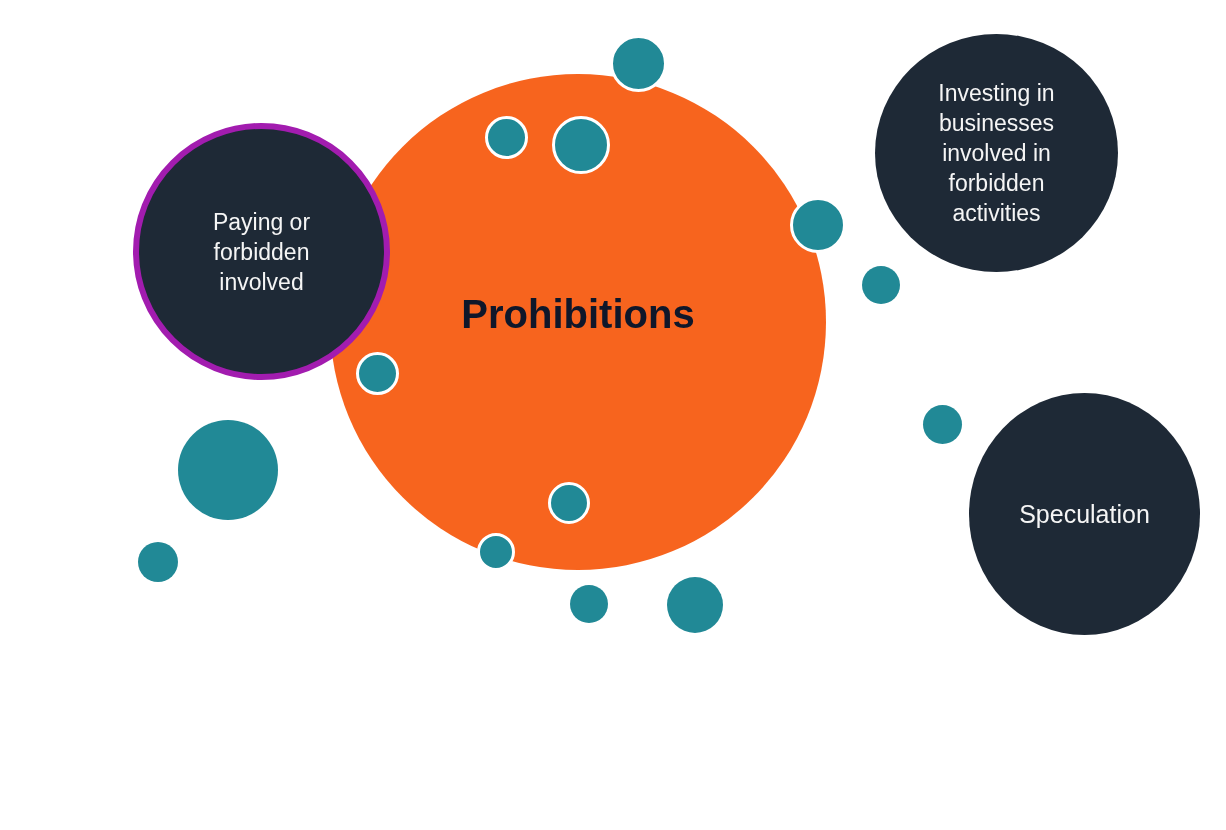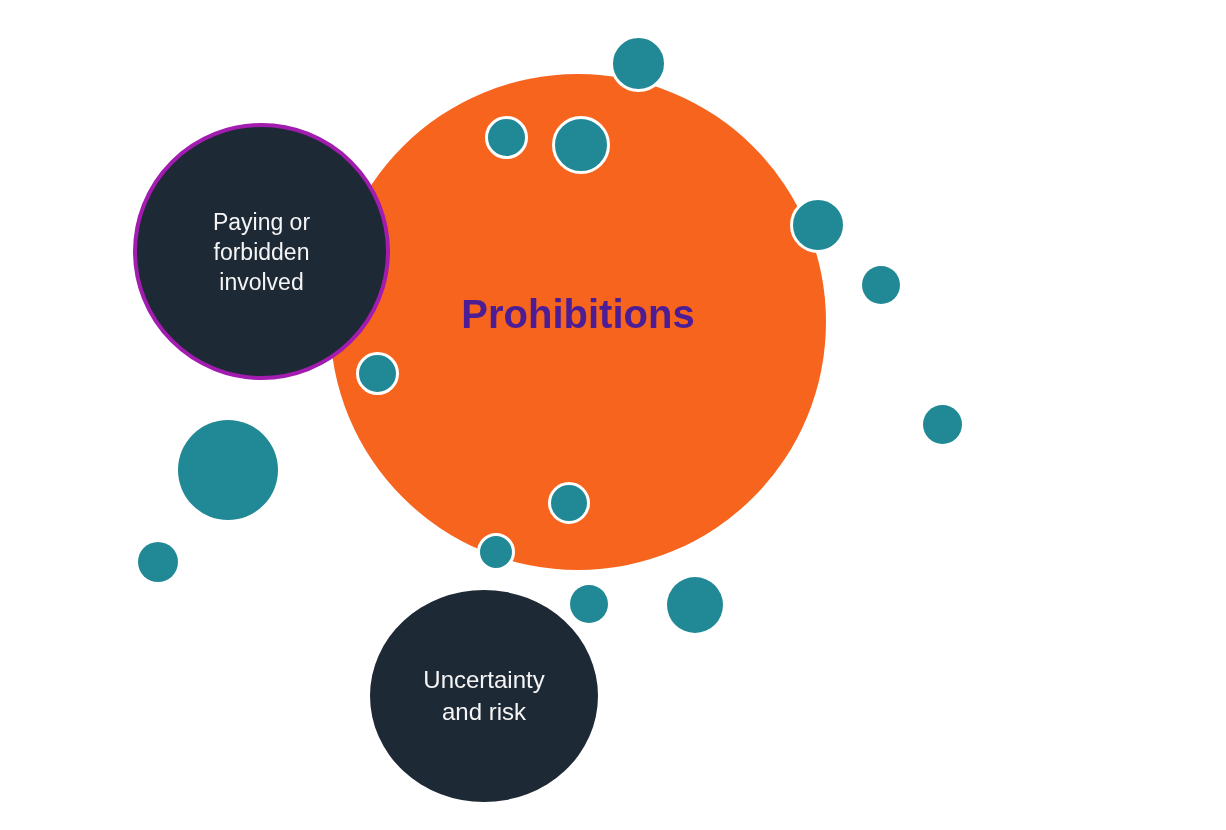--- a/index.html
+++ b/index.html
@@ -26,39 +26,39 @@
   }
   .center-circle {
     left: 330px;
     top: 74px;
     width: 496px;
     height: 496px;
     background: #F7641E;
     z-index: 1;
   }
   .center-title {
-    color: #4c1d95;
+    color: #0f172a;
     font-weight: 700;
     font-size: 40px;
     line-height: 54px;
     transform: translateY(-8px);
   }
   .node {
     background: #1E2936;
     color: #F5F5F5;
     font-size: 23px;
     line-height: 30px;
     z-index: 2;
   }
   .node-paying {
     left: 133px;
     top: 123px;
     width: 257px;
     height: 257px;
-    border: 4px solid #a21caf;
+    border: 6px solid #a21caf;
   }
   .node-investing {
     left: 875px;
     top: 34px;
     width: 243px;
     height: 238px;
   }
   .node-speculation {
     left: 969px;
     top: 393px;
@@ -97,28 +97,36 @@
   </div>
 
   <div class="circle node node-paying">
     <div>
       <div>Paying or</div>
       <div>forbidden</div>
       <div>involved</div>
     </div>
   </div>
 
-
-
-  <div class="circle node node-uncertainty">
+  <div class="circle node node-investing">
     <div>
-      <div>Uncertainty</div>
-      <div>and risk</div>
+      <div>Investing in</div>
+      <div>businesses</div>
+      <div>involved in</div>
+      <div>forbidden</div>
+      <div>activities</div>
     </div>
   </div>
+
+  <div class="circle node node-speculation">
+    <div>
+      <div>Speculation</div>
+    </div>
+  </div>
+
 
   <div class="dot ring" style="left:610px; top:35px;  width:57px;  height:57px;"></div>
   <div class="dot ring" style="left:485px; top:116px; width:43px;  height:43px;"></div>
   <div class="dot ring" style="left:552px; top:116px; width:58px;  height:58px;"></div>
   <div class="dot ring" style="left:790px; top:197px; width:56px;  height:56px;"></div>
   <div class="dot" style="left:862px; top:266px; width:38px;  height:38px;"></div>
   <div class="dot ring" style="left:356px; top:352px; width:43px;  height:43px;"></div>
   <div class="dot" style="left:178px; top:420px; width:100px; height:100px;"></div>
   <div class="dot" style="left:138px; top:542px; width:40px;  height:40px;"></div>
   <div class="dot ring" style="left:548px; top:482px; width:42px;  height:42px;"></div>

